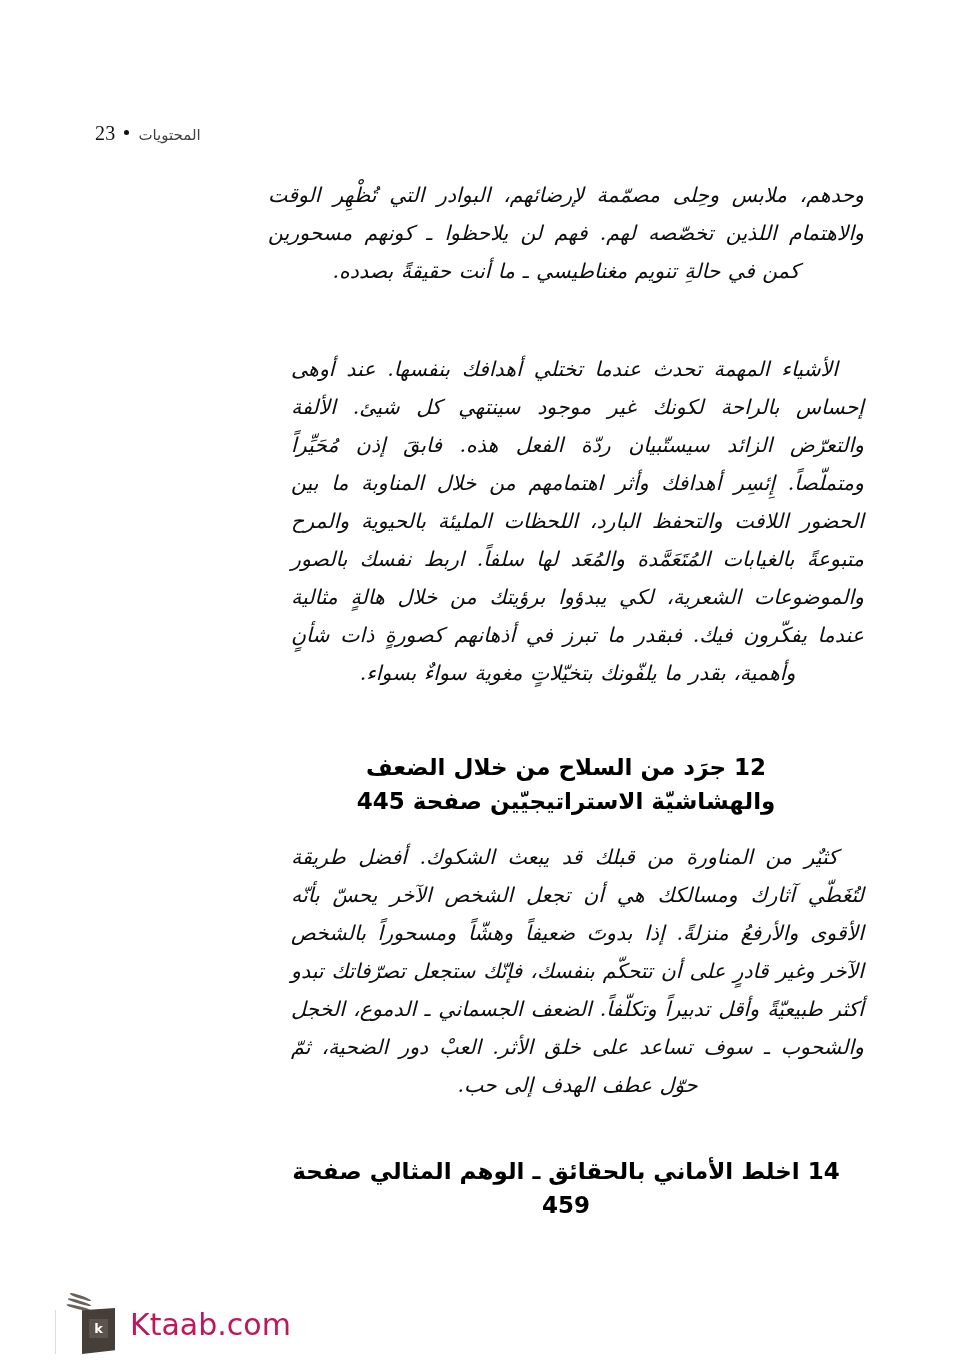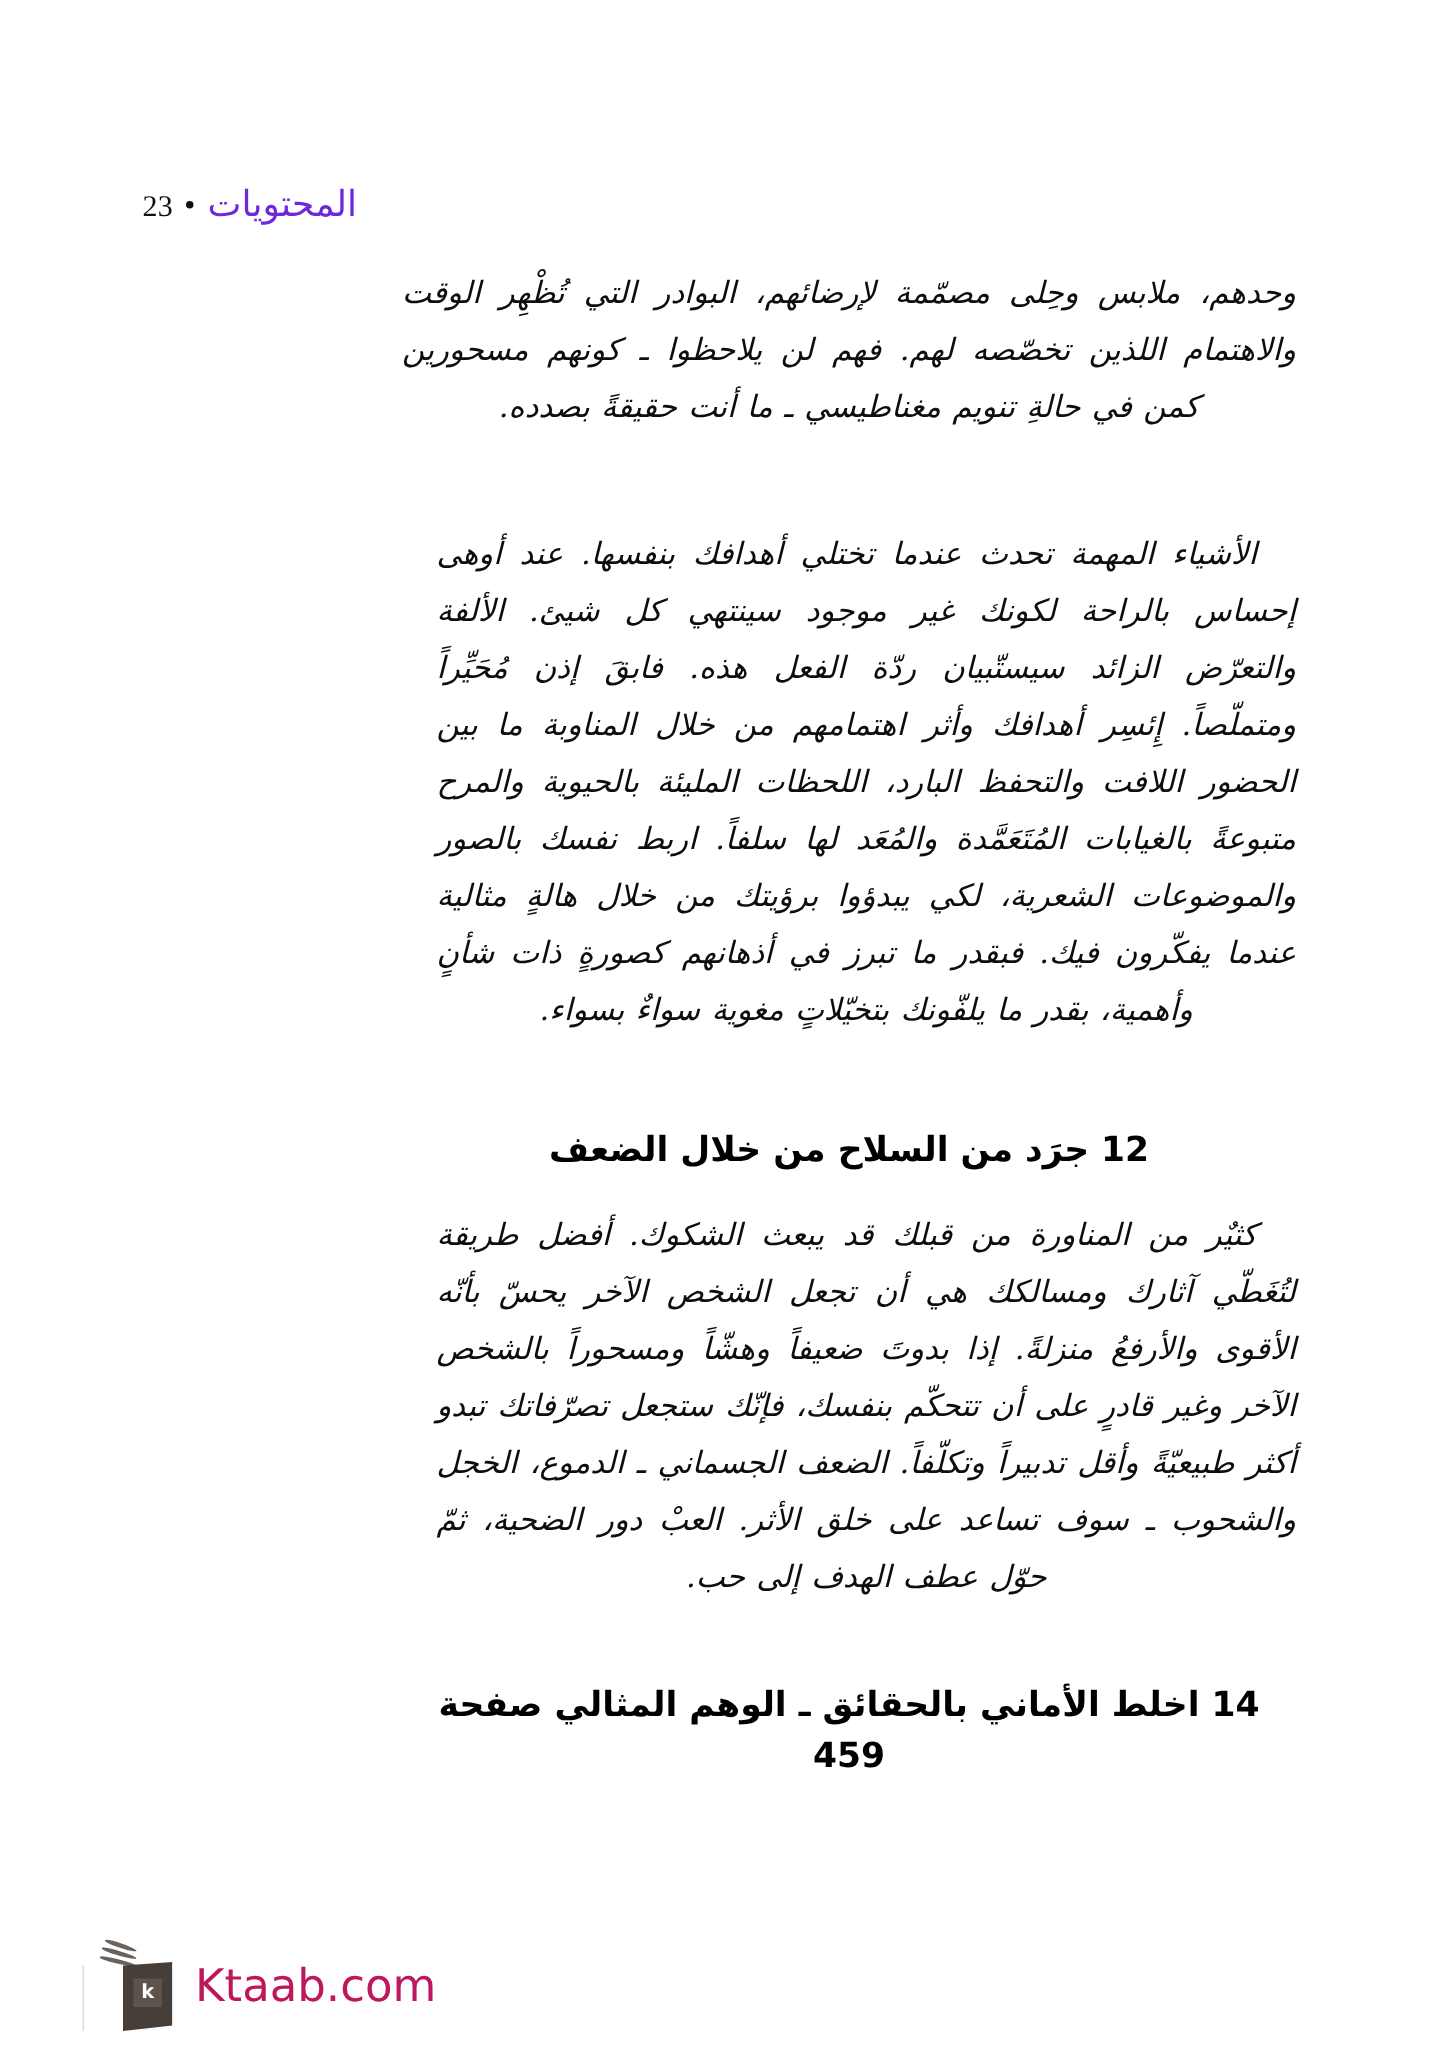--- a/index.html
+++ b/index.html
@@ -41,22 +41,22 @@
     display: inline-block;
     width: 5px;
     height: 5px;
     background: #111;
     border-radius: 50%;
     position: relative;
     top: -5px;
   }
   .running-header .header-title {
     font-family: "DejaVu Sans", sans-serif;
-    font-size: 24px;
-    color: #6d28d9;
+    font-size: 15px;
+    color: #404040;
     direction: rtl;
   }
 
   
   .column {
     position: absolute;
     top: 176px;
     left: 268px;
     width: 596px;
   }
@@ -193,20 +193,21 @@
     <div class="gap-before-h12"></div>
 
 
     <div class="gap-after-h12"></div>
 
     <p class="body-par lead">الأشياء المهمة تحدث عندما تختلي أهدافك بنفسها. عند أوهى إحساس بالراحة لكونك غير موجود سينتهي كل شيئ. الألفة والتعرّض الزائد سيستّبيان ردّة الفعل هذه. فابقَ إذن مُحَيِّراً ومتملّصاً. إِئسِر أهدافك وأثر اهتمامهم من خلال المناوبة ما بين الحضور اللافت والتحفظ البارد، اللحظات المليئة بالحيوية والمرح متبوعةً بالغيابات المُتَعَمَّدة والمُعَد لها سلفاً. اربط نفسك بالصور والموضوعات الشعرية، لكي يبدؤوا برؤيتك من خلال هالةٍ مثالية عندما يفكّرون فيك. فبقدر ما تبرز في أذهانهم كصورةٍ ذات شأنٍ وأهمية، بقدر ما يلفّونك بتخيّلاتٍ مغوية سواءٌ بسواء.</p>
 
     <div class="gap-before-h13"></div>
 
     <h2 class="section-heading">12 جرَد من السلاح من خلال الضعف</h2>
+    <h2 class="section-heading">والهشاشيّة الاستراتيجيّين صفحة 445</h2>
 
     <div class="gap-after-h13"></div>
 
     <p class="body-par lead">كثيٌر من المناورة من قبلك قد يبعث الشكوك. أفضل طريقة لتُغَطّي آثارك ومسالكك هي أن تجعل الشخص الآخر يحسّ بأنّه الأقوى والأرفعُ منزلةً. إذا بدوتَ ضعيفاً وهشّاً ومسحوراً بالشخص الآخر وغير قادرٍ على أن تتحكّم بنفسك، فإنّك ستجعل تصرّفاتك تبدو أكثر طبيعيّةً وأقل تدبيراً وتكلّفاً. الضعف الجسماني ـ الدموع، الخجل والشحوب ـ سوف تساعد على خلق الأثر. العبْ دور الضحية، ثمّ حوّل عطف الهدف إلى حب.</p>
 
     <div class="gap-before-h14"></div>
 
     <h2 class="section-heading">14 اخلط الأماني بالحقائق ـ الوهم المثالي صفحة 459</h2>
 
     <div class="gap-after-h14"></div>

